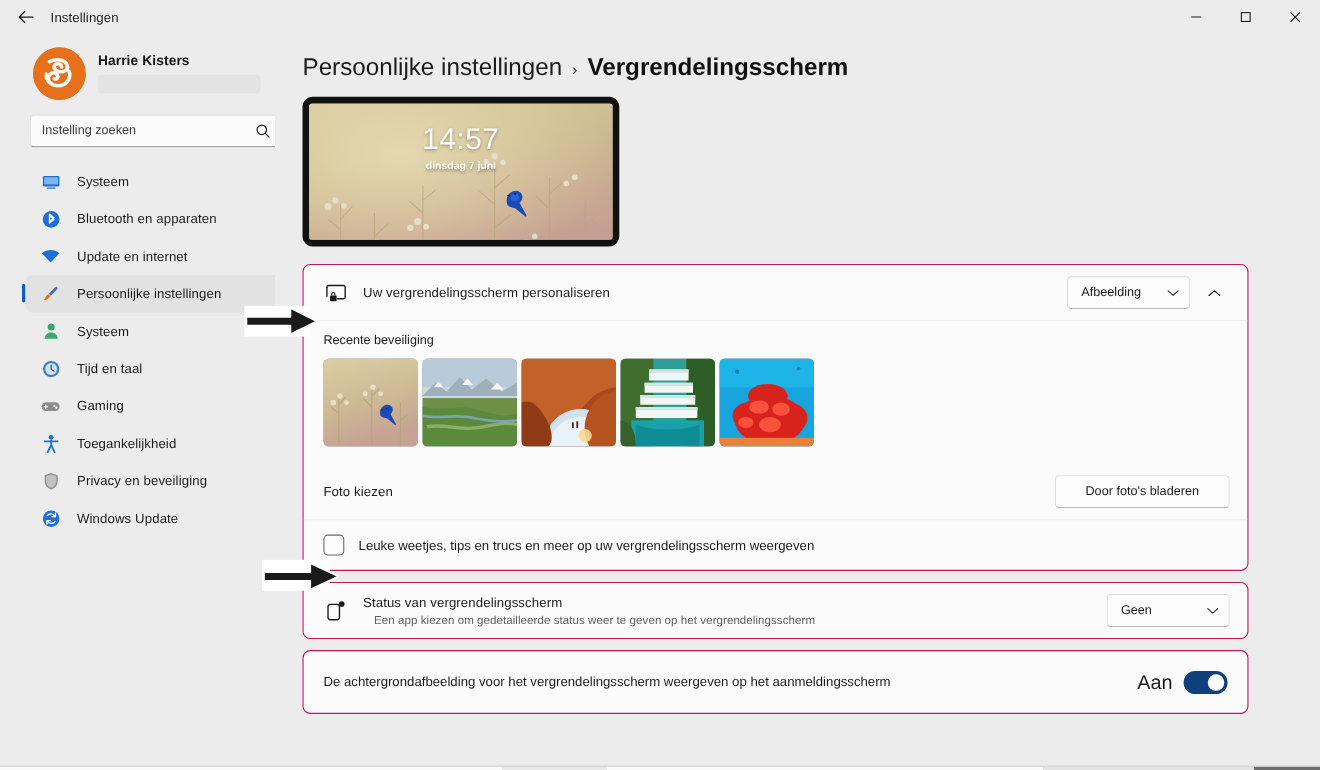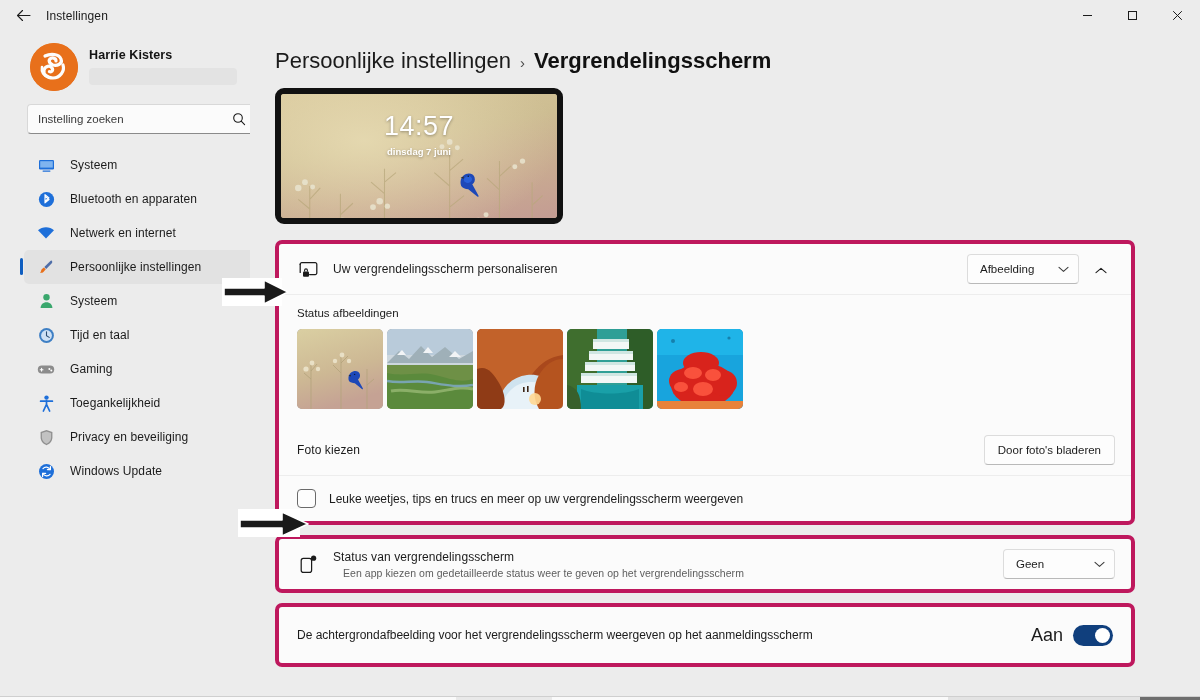--- a/index.html
+++ b/index.html
@@ -132,21 +132,21 @@
     text-align: center; color: #fff;
     text-shadow: 0 1px 3px rgba(0,0,0,.35);
   }
   .preview-time { font-size: 27px; font-weight: 300; letter-spacing: .5px; line-height: 1; }
   .preview-date { font-size: 9.5px; font-weight: bold; margin-top: 6px; }
 
   
   .cards { padding: 16px 0 0 25px; }
   .card {
     width: 860px; background: #fbfbfb;
-    border: 4px solid #be185d; border-radius: 7px;
+    border: 1px solid #be185d; border-radius: 7px;
     margin-bottom: 10px; overflow: hidden;
   }
   .row {
     display: flex; align-items: center;
     min-height: 50px; padding: 0 16px 0 18px;
   }
   .row + .row-sep { border-top: 1px solid #ededed; }
   .row-icon {
     width: 22px; flex: 0 0 auto; display: flex; align-items: center; justify-content: center;
     color: #1b1b1b;
@@ -165,21 +165,21 @@
     font-size: 11.5px; color: #1b1b1b;
   }
   .dropdown .chev { color: #444; display: flex; margin-left: 14px; }
   .expander {
     width: 28px; height: 28px; margin-left: 8px;
     display: flex; align-items: center; justify-content: center;
     border-radius: 4px; color: #1b1b1b;
   }
 
   .btn {
-    height: 30px; padding: 0 13px;
+    height: 30px; padding: 0 27px;
     background: #fdfdfd; border: 1px solid #dcdcdc;
     border-bottom-color: #b9b9b9; border-radius: 4px;
     font-size: 11.5px; color: #1b1b1b;
     display: flex; align-items: center;
   }
 
   .recent-block { padding: 12px 18px 16px 18px; }
   .recent-label { font-size: 11.5px; color: #1b1b1b; margin-bottom: 10px; }
   .thumbs { display: flex; gap: 4px; }
   .thumb {
@@ -296,21 +296,21 @@
         </span>
         <span class="navlabel">Bluetooth en apparaten</span>
       </div>
 
       <div class="navitem">
         <span class="navicon">
           <svg width="18" height="14" viewBox="0 0 18 14">
             <path d="M1 4.2C3.2 2.2 6 1.2 9 1.2s5.8 1 8 3l-8 8.4L1 4.2z" fill="#1e6fd9"></path>
           </svg>
         </span>
-        <span class="navlabel">Netwerk en internet</span>
+        <span class="navlabel">Update en internet</span>
       </div>
 
       <div class="navitem selected">
         <span class="navicon">
           <svg width="17" height="16" viewBox="0 0 17 16">
             <path d="M13.6 1.6c.9.9.9 1.9.2 2.6L8.2 9.9 6.3 8 11.9 2.4c.6-.7 1.2-.6 1.7-.8z" fill="#4f6ea8"></path>
             <path d="M5.9 8.4l1.9 1.9-2.4 2.6c-.9 1-2.6 1.2-3.5.6.8-.3 1.1-1 1.2-1.8.1-1 .8-1.9 2.8-3.3z" fill="#e8701b"></path>
           </svg>
         </span>
         <span class="navlabel">Persoonlijke instellingen</span>
@@ -478,21 +478,21 @@
           <div class="expander">
             <span>
               <svg width="12" height="7" viewBox="0 0 12 7" fill="none">
                   <path d="M1 5.6L6 1.4l5 4.2" stroke="#1b1b1b" stroke-width="1.1" stroke-linecap="round" stroke-linejoin="round"></path>
                 </svg>
             </span>
           </div>
         </div>
 
         <div class="recent-block row-sep">
-          <div class="recent-label">Status afbeeldingen</div>
+          <div class="recent-label">Recente beveiliging</div>
           <div class="thumbs">
 
             <div class="thumb">
               <svg viewBox="0 0 86 80" preserveAspectRatio="none">
                 <defs>
                     <linearGradient id="t1" x1="0" y1="0" x2="0.3" y2="1">
                   <stop offset="0%" stop-color="#dacfa2"></stop>
                       <stop offset="60%" stop-color="#cdb894"></stop>
                       <stop offset="100%" stop-color="#c5a294"></stop>
                 </linearGradient>

